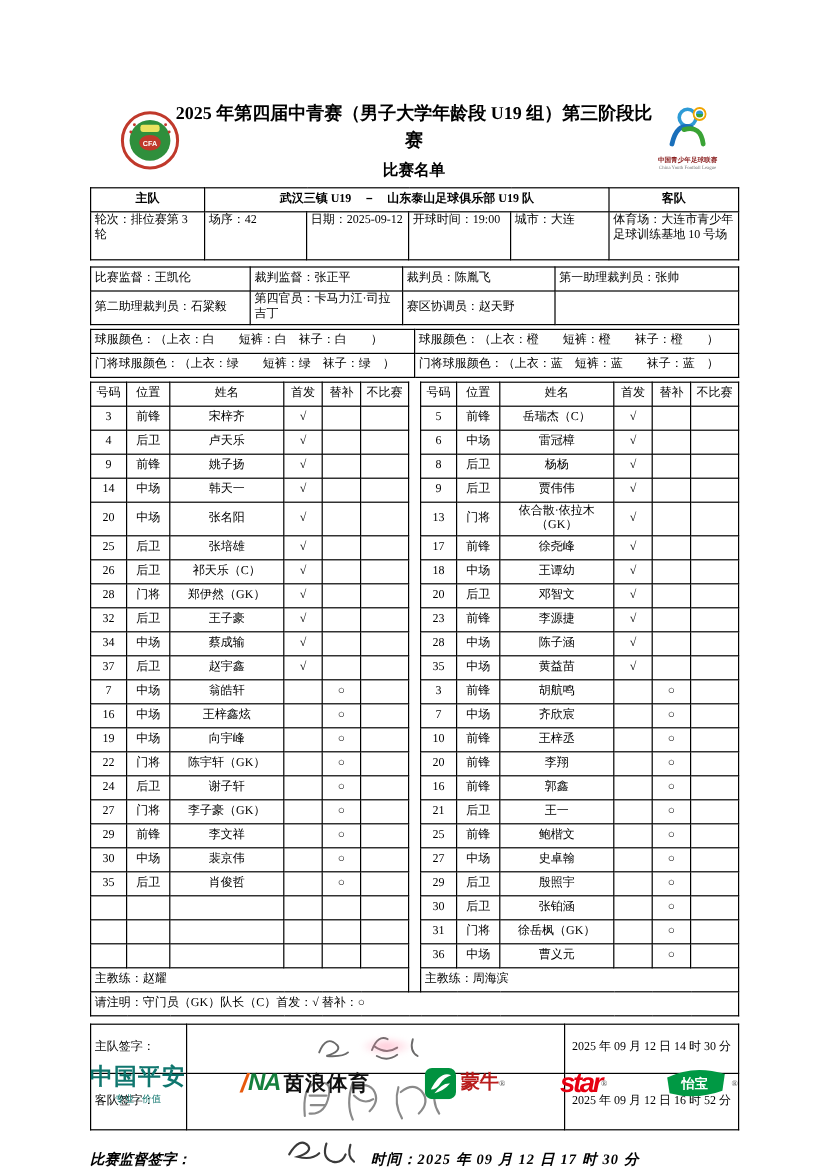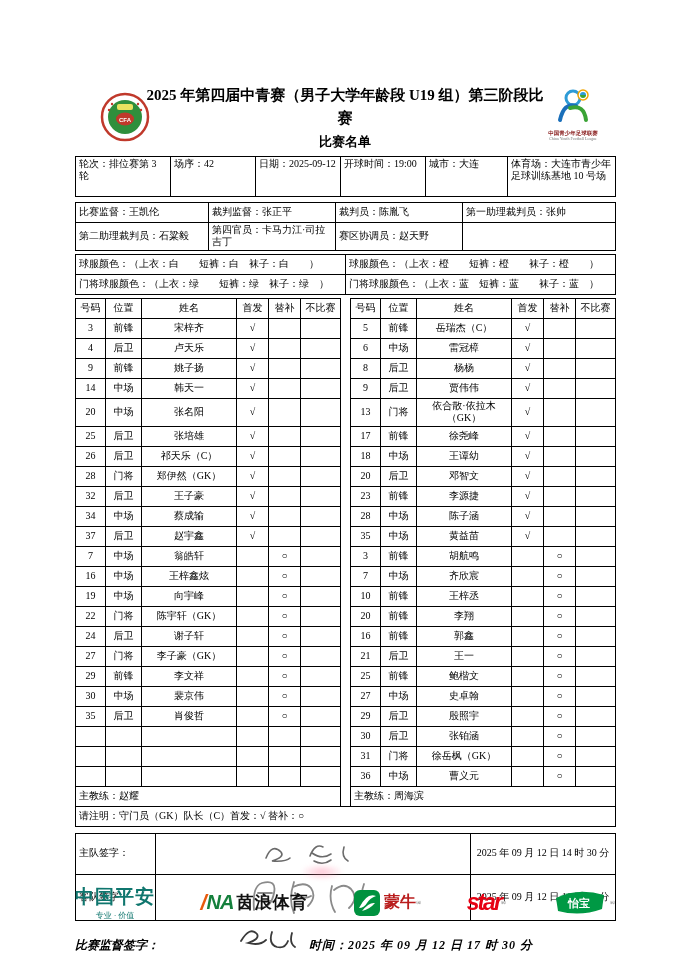--- a/index.html
+++ b/index.html
@@ -81,20 +81,25 @@
     <table class="mt5">
       <colgroup>
           <col style="width:95px">
           <col style="width:85px">
           <col style="width:85px">
           <col style="width:85px">
           <col style="width:82px">
           <col style="width:108px">
         </colgroup>
       <tbody>
+          <tr>
+        <td style="font-weight:bold">主队</td>
+        <td colspan="4" style="font-weight:bold">武汉三镇 U19　－　山东泰山足球俱乐部 U19 队</td>
+        <td style="font-weight:bold">客队</td>
+      </tr>
       <tr style="height:40px">
         <td class="l" style="vertical-align:top">轮次：排位赛第 3 轮</td>
         <td class="l" style="vertical-align:top">场序：42</td>
         <td class="l" style="vertical-align:top">日期：2025-09-12</td>
         <td class="l" style="vertical-align:top">开球时间：19:00</td>
         <td class="l" style="vertical-align:top">城市：大连</td>
         <td class="l" style="vertical-align:top">体育场：大连市青少年足球训练基地 10 号场</td>
       </tr>
     </tbody>
       </table>

